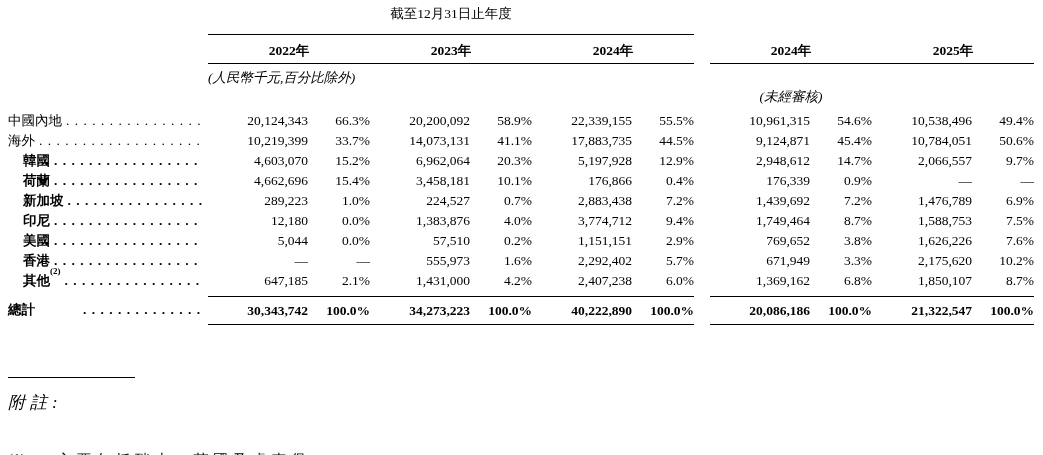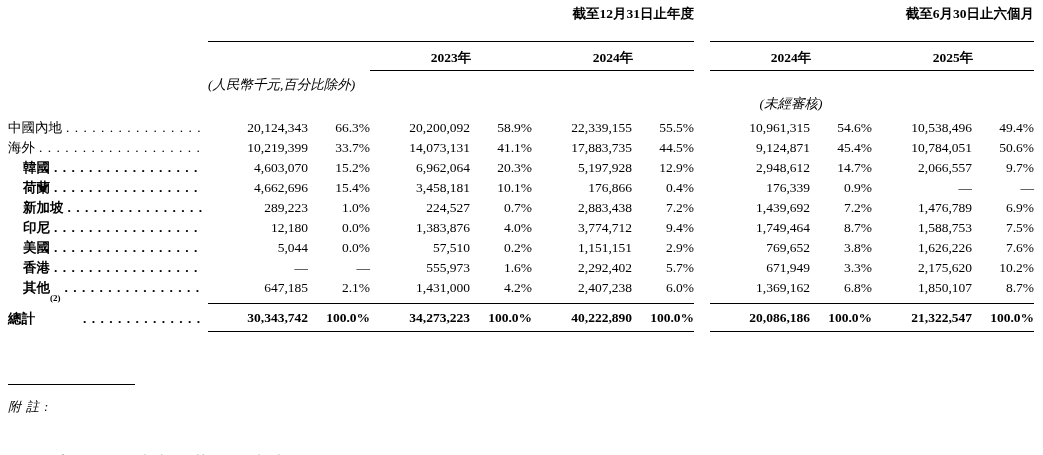--- a/index.html
+++ b/index.html
@@ -11,22 +11,22 @@
   * { box-sizing: border-box; }
   .page { padding: 6px 0 0 8px; }
 
   :root {
     --cols: 200px 100px 62px 100px 62px 100px 62px 16px 100px 62px 100px 62px;
   }
   .hgrid, .bgrid { display: grid; grid-template-columns: var(--cols); width: 1034px; }
 
   
   .ghead {
-    font-weight: bold; text-align: right;
-    border-bottom: 1.3px solid #000; padding-bottom: 19px; line-height: 16px;
+    font-weight: normal; text-align: center;
+    border-bottom: 1.3px solid #000; padding-bottom: 12px; line-height: 16px;
   }
   .g1 { grid-column: 2 / 8;  grid-row: 1; }
   .g2 { grid-column: 9 / 13; grid-row: 1; }
   .yhead {
     font-weight: bold; text-align: center;
     border-bottom: 1.3px solid #000; margin-top: 8px; padding-bottom: 4px; line-height: 16px;
   }
   .y1 { grid-column: 2 / 4;   grid-row: 2; }
   .y2 { grid-column: 4 / 6;   grid-row: 2; text-align: center; }
   .y3 { grid-column: 6 / 8;   grid-row: 2; }
@@ -39,49 +39,49 @@
   .unaudited {
     grid-column: 9 / 11; grid-row: 4; text-align: center;
     font-style: italic; line-height: 16px; height: 20px; padding-top: 3px;
   }
 
   
   .bgrid { margin-top: 5px; }
   .trow { display: contents; }
   .cell { height: 20px; line-height: 20px; white-space: nowrap; }
   .num { text-align: right; }
-  .label { display: flex; align-items: flex-end; padding-right: 6px; }
+  .label { display: flex; align-items: flex-start; padding-right: 6px; }
   .label .leader { flex: 1; overflow: hidden; margin-left: 4px; }
   .label .leader::after {
     content: ". . . . . . . . . . . . . . . . . . . . . . . . . . . . . . . . . . . . . . . . . . . . . . . .";
     letter-spacing: 1px; color: #000;
   }
   .label.sub { padding-left: 15px; font-weight: bold; }
   sup { font-size: 9px; line-height: 0; vertical-align: super; }
 
   
   .total .cell { font-weight: bold; margin-top: 5px; height: 29px; line-height: 27px; gap: 44px; }
   .total .tline { border-top: 1.2px solid #000; border-bottom: 1.2px solid #000; }
 
   
   .footnotes { margin-top: 52px; }
   .fn-rule { width: 127px; border-top: 1.3px solid #000; height: 0; }
-  .fn-heading { font-style: italic; letter-spacing: 5px; margin-top: 13px; font-size: 13px; }
+  .fn-heading { font-style: italic; letter-spacing: 5px; margin-top: 13px; font-size: 17px; }
   .fn-item { margin-top: 37px; display: flex; font-size: 15px; }
   .fn-num { width: 49px; flex: 0 0 49px; }
   .fn-text { letter-spacing: 4.5px; }
 </style>
 </head>
 <body>
 
 <div class="page">
 
   <div class="hgrid">
     <div class="ghead g1">截至12月31日止年度</div>
-    <div class="ghead g2">截至6月30日止六個月</div>
+    <div class="yhead y1">2022年</div>
     <div class="yhead y2">2023年</div>
     <div class="yhead y3">2024年</div>
     <div class="yhead y4">2024年</div>
     <div class="yhead y5">2025年</div>
     <div class="unitnote">(人民幣千元,百分比除外)</div>
     <div class="unaudited">(未經審核)</div>
   </div>
 
   <div class="bgrid" id="table-body">
       <div class="trow"><div class="cell label">

